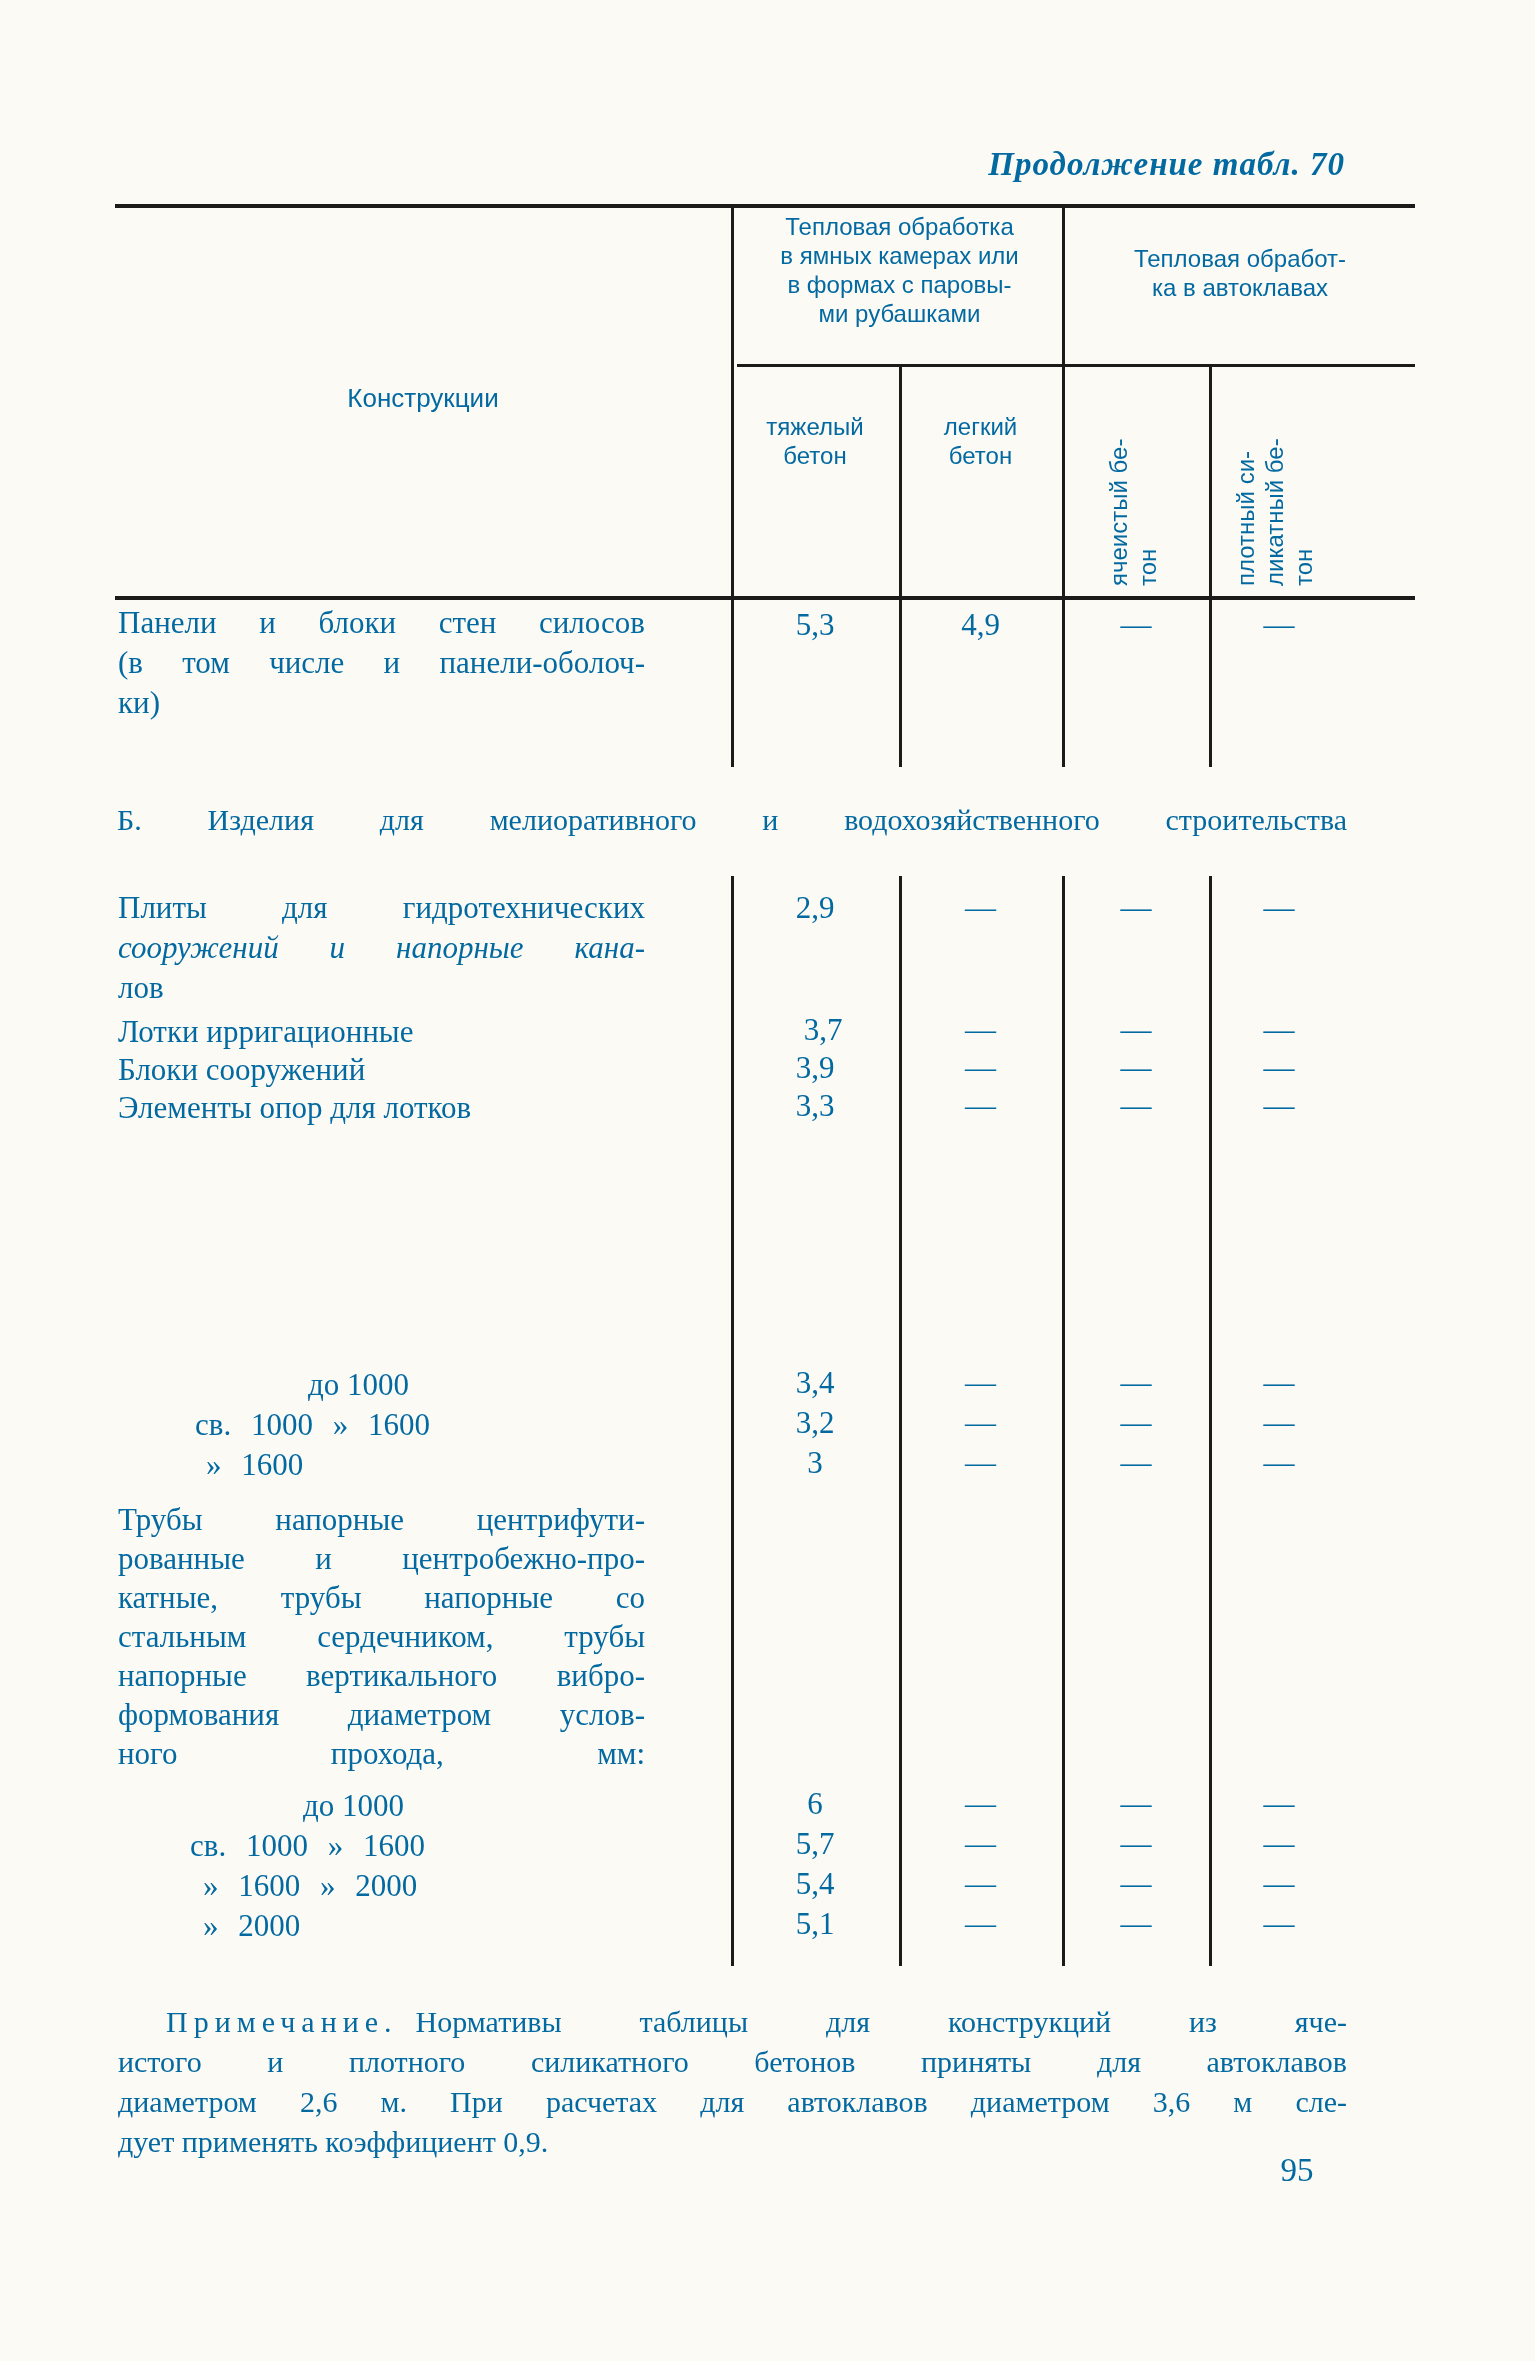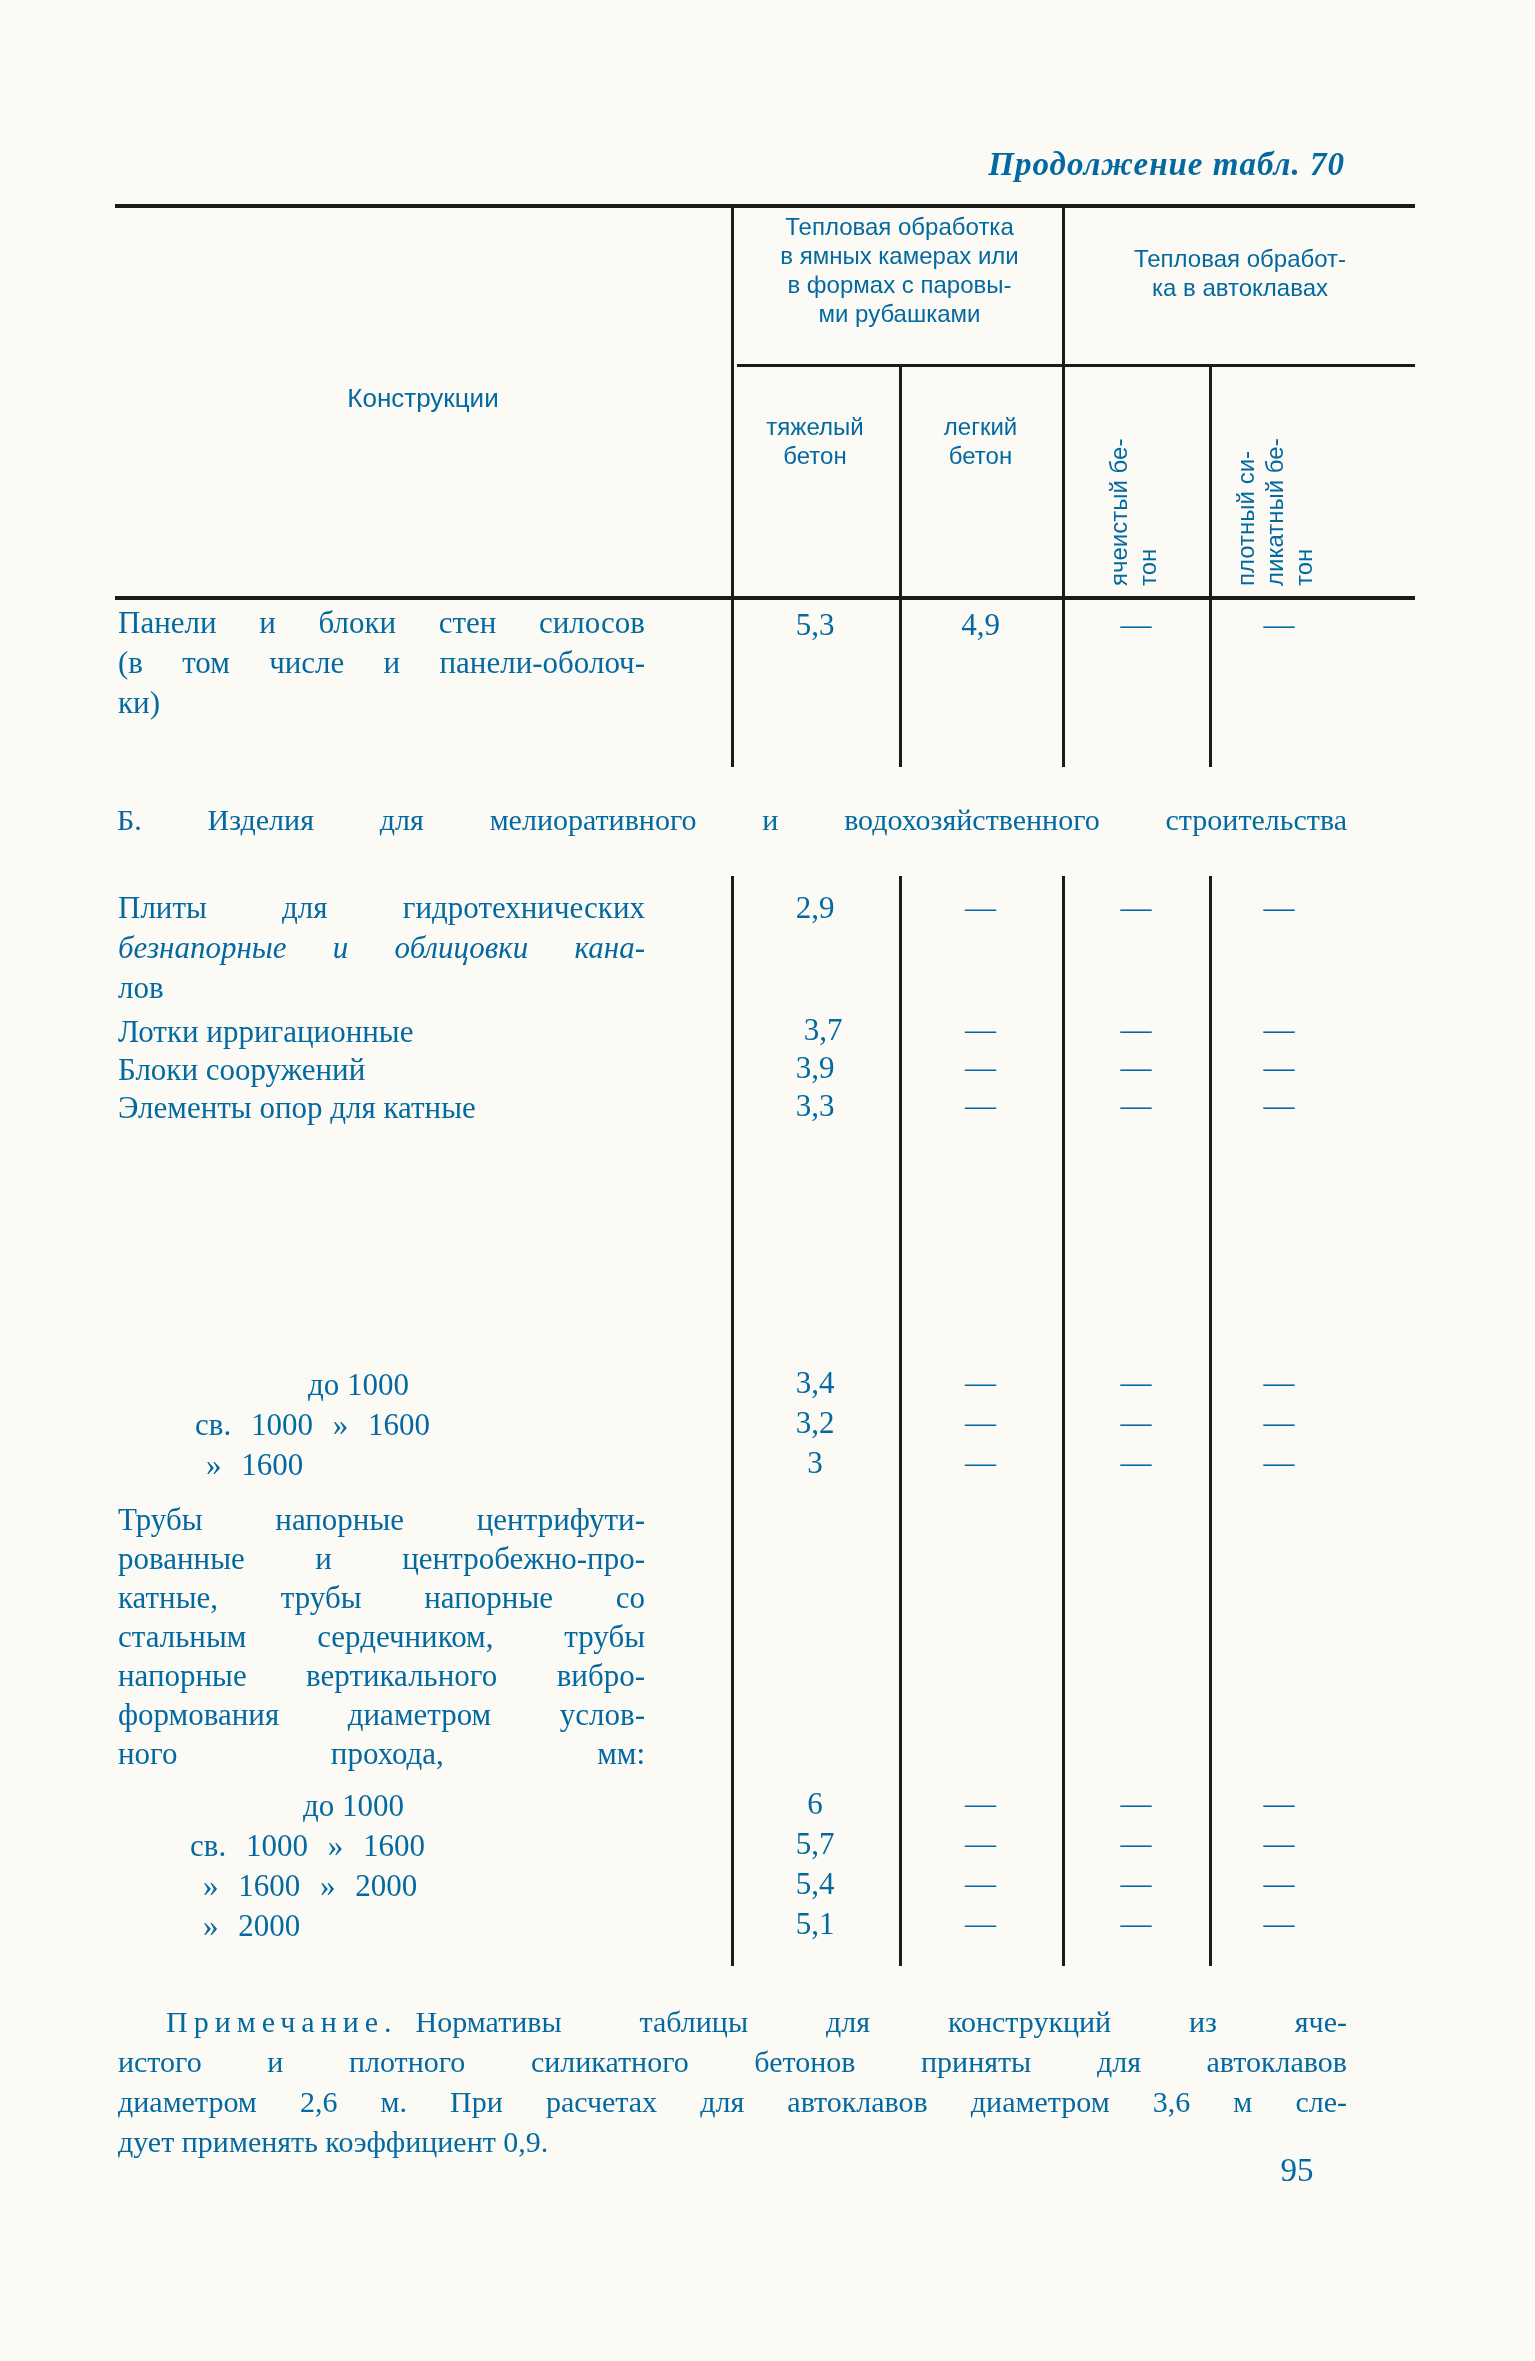--- a/index.html
+++ b/index.html
@@ -114,41 +114,41 @@
 ки)</div>
   <div class="val" style="left:731px; top:607px; width:168px;">5,3</div>
   <div class="val" style="left:899px; top:607px; width:163px;">4,9</div>
   <div class="val" style="left:1062px; top:607px; width:148px;">—</div>
   <div class="val" style="left:1209px; top:607px; width:140px;">—</div>
 
   <div class="section-heading">Б. Изделия для мелиоративного и водохозяйственного строительства</div>
 
   <div style="position:absolute; left:118px; top:888px; width:527px;">
     <div class="line just">Плиты для гидротехнических</div>
-    <div class="line just it">безнапорные и облицовки кана-</div>
+    <div class="line just it">сооружений и напорные кана-</div>
     <div class="line">лов</div>
   </div>
   <div class="val" style="left:731px; top:890px; width:168px;">2,9</div>
   <div class="val" style="left:899px; top:890px; width:163px;">—</div>
   <div class="val" style="left:1062px; top:890px; width:148px;">—</div>
   <div class="val" style="left:1209px; top:890px; width:140px;">—</div>
 
   <div class="label" style="left:118px; top:1012px; width:600px;">Лотки ирригационные</div>
   <div class="val" style="left:731px; top:1012px; width:168px;padding-left:8px;">3,7</div>
   <div class="val" style="left:899px; top:1012px; width:163px;">—</div>
   <div class="val" style="left:1062px; top:1012px; width:148px;">—</div>
   <div class="val" style="left:1209px; top:1012px; width:140px;">—</div>
 
   <div class="label" style="left:118px; top:1050px; width:600px;">Блоки сооружений</div>
   <div class="val" style="left:731px; top:1050px; width:168px;">3,9</div>
   <div class="val" style="left:899px; top:1050px; width:163px;">—</div>
   <div class="val" style="left:1062px; top:1050px; width:148px;">—</div>
   <div class="val" style="left:1209px; top:1050px; width:140px;">—</div>
 
-  <div class="label" style="left:118px; top:1088px; width:600px;">Элементы опор для катные</div>
+  <div class="label" style="left:118px; top:1088px; width:600px;">Элементы опор для лотков</div>
   <div class="val" style="left:731px; top:1088px; width:168px;">3,3</div>
   <div class="val" style="left:899px; top:1088px; width:163px;">—</div>
   <div class="val" style="left:1062px; top:1088px; width:148px;">—</div>
   <div class="val" style="left:1209px; top:1088px; width:140px;">—</div>
 
 
   <div class="label" style="left:118px; top:1365px; width:600px; padding-left:190px;">до 1000</div>
   <div class="val" style="left:731px; top:1365px; width:168px;">3,4</div>
   <div class="val" style="left:899px; top:1365px; width:163px;">—</div>
   <div class="val" style="left:1062px; top:1365px; width:148px;">—</div>

